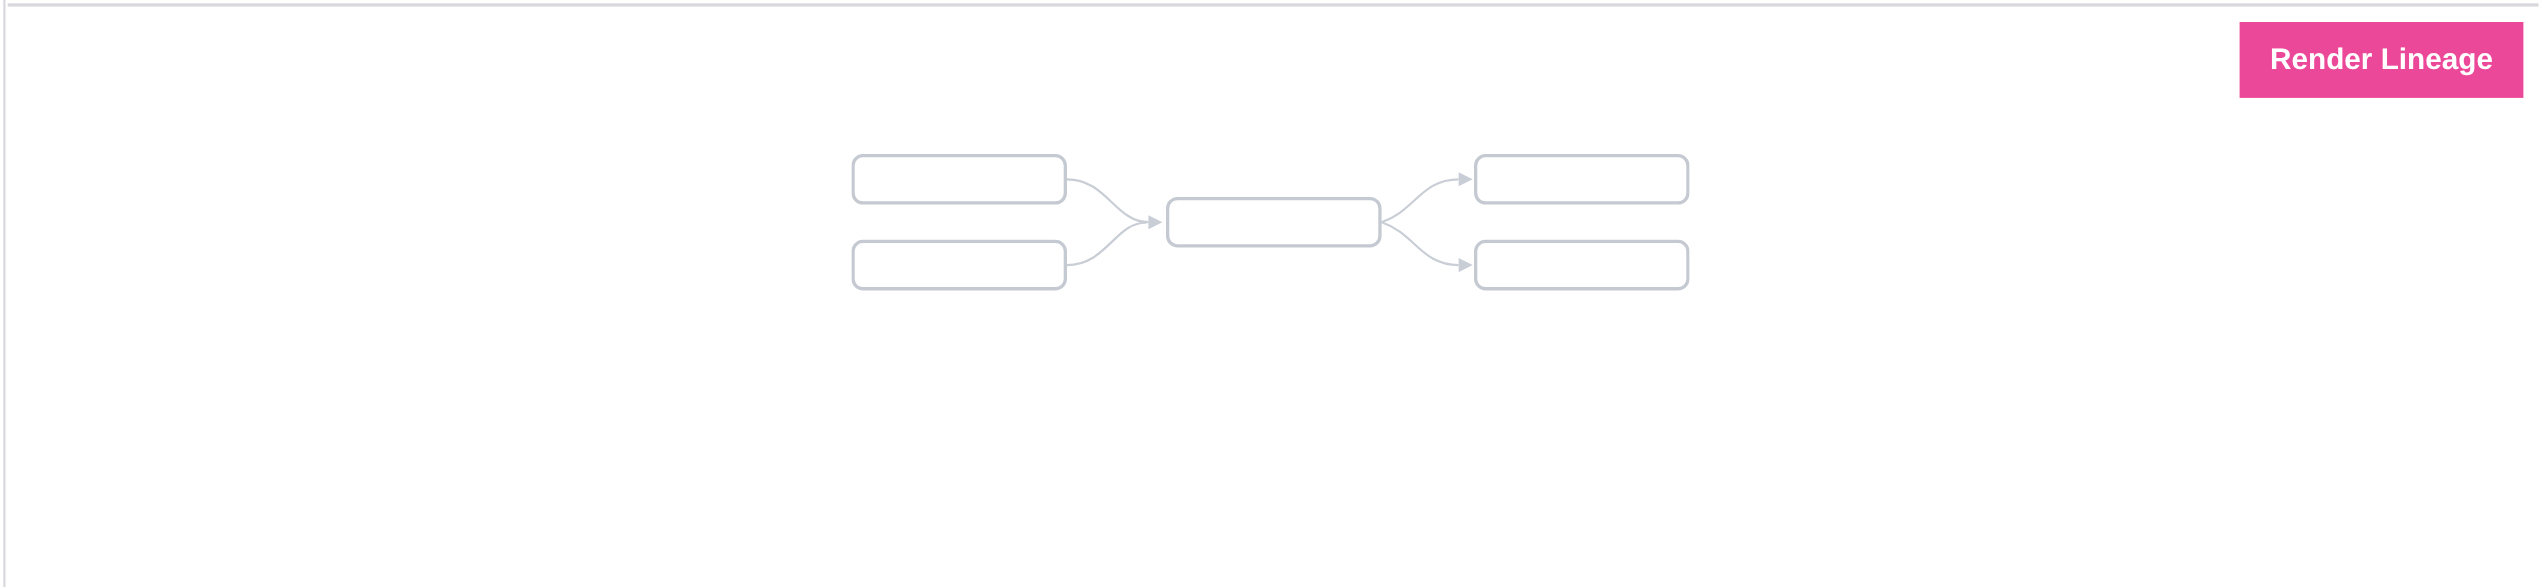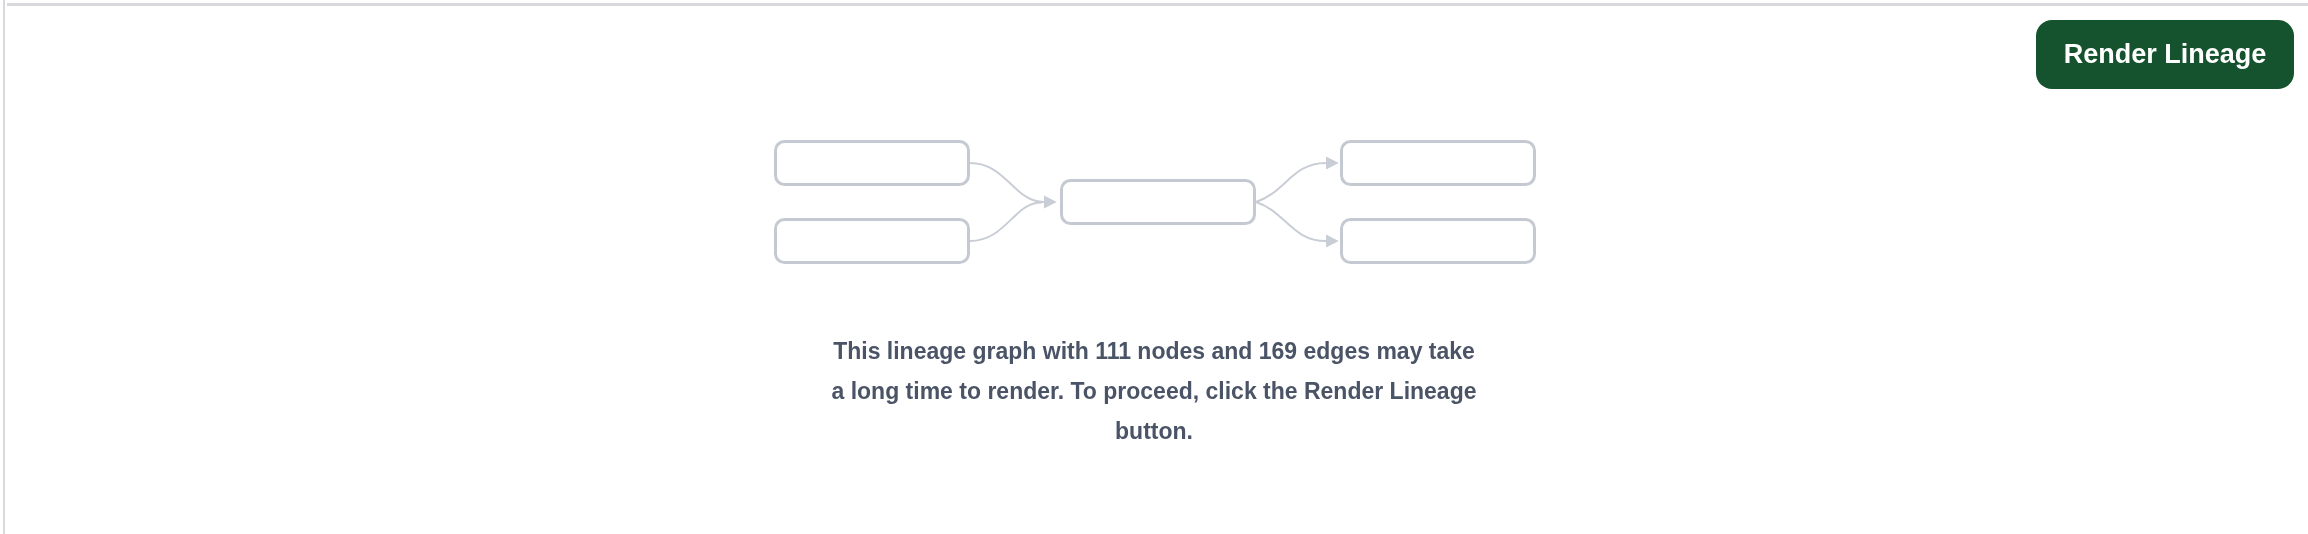--- a/index.html
+++ b/index.html
@@ -30,24 +30,24 @@
     width: 2px;
     height: 100%;
     background: #d9d9dd;
   }
   .render-btn {
     position: absolute;
     top: 20px;
     right: 14px;
     width: 258px;
     height: 69px;
-    background: #14532d;
+    background: #ec4899;
     color: #ffffff;
     border: none;
-    border-radius: 16px;
+    border-radius: 0;
     font-family: "Liberation Sans", "DejaVu Sans", sans-serif;
     font-size: 27px;
     font-weight: bold;
     cursor: pointer;
     display: flex;
     align-items: center;
     justify-content: center;
   }
   .graphic {
     position: absolute;
@@ -90,19 +90,14 @@
     <path d="M482,62 C512,52 518,23 552,23" fill="none" stroke="#c9ced6" stroke-width="2" marker-end="url(#arrowhead)"></path>
     <path d="M482,62 C512,72 518,101 552,101" fill="none" stroke="#c9ced6" stroke-width="2" marker-end="url(#arrowhead)"></path>
 
     <rect x="1.5" y="1.5" width="193" height="43" rx="9" fill="#ffffff" stroke="#c5cad2" stroke-width="3"></rect>
     <rect x="1.5" y="79.5" width="193" height="43" rx="9" fill="#ffffff" stroke="#c5cad2" stroke-width="3"></rect>
     <rect x="287.5" y="40.5" width="193" height="43" rx="9" fill="#ffffff" stroke="#c5cad2" stroke-width="3"></rect>
     <rect x="567.5" y="1.5" width="193" height="43" rx="9" fill="#ffffff" stroke="#c5cad2" stroke-width="3"></rect>
     <rect x="567.5" y="79.5" width="193" height="43" rx="9" fill="#ffffff" stroke="#c5cad2" stroke-width="3"></rect>
   </svg>
 
-  <div class="message">
-    <div>This lineage graph with 111 nodes and 169 edges may take</div>
-    <div>a long time to render. To proceed, click the Render Lineage</div>
-    <div>button.</div>
-  </div>
 
 </div>
 
 </body></html>

